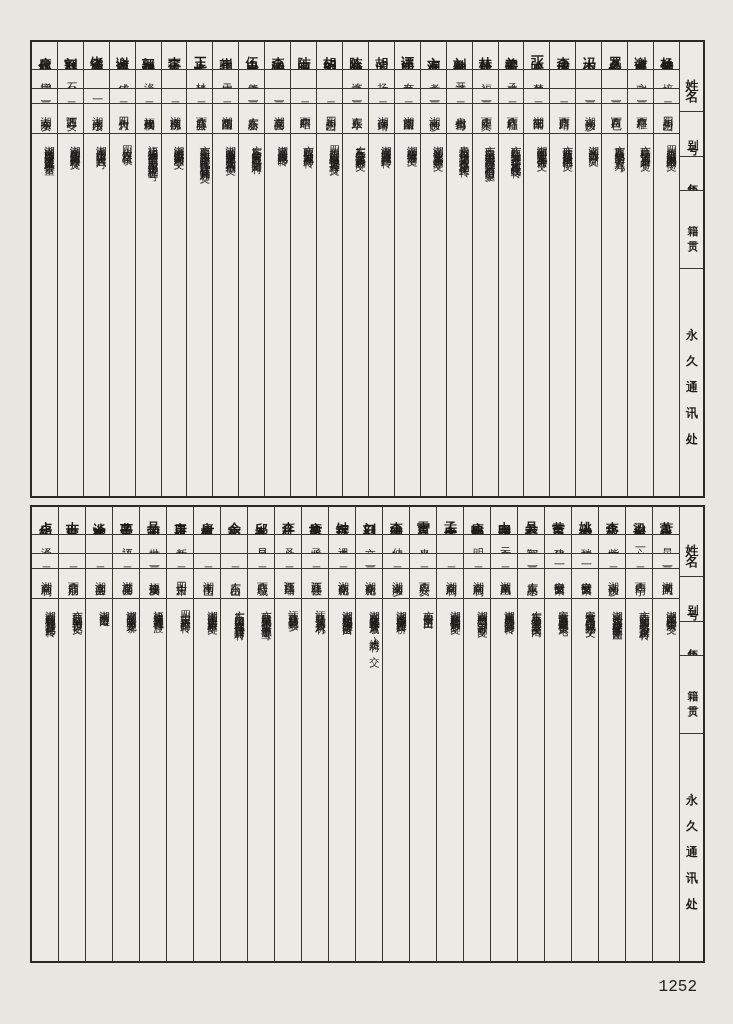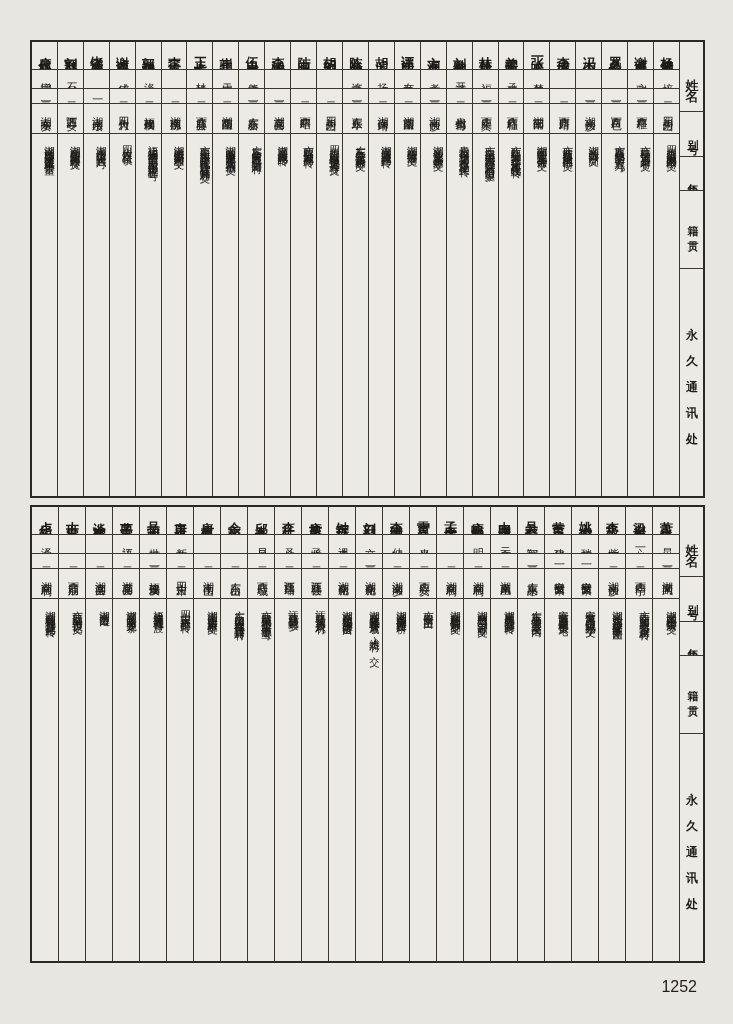--- a/index.html
+++ b/index.html
@@ -59,21 +59,21 @@
   .header-col .cell.name .vtext   { letter-spacing:10px; }
   .header-col .cell.alias .vtext  { letter-spacing:5px; }
   .header-col .cell.age .vtext    { letter-spacing:2px; }
   .header-col .cell.native .vtext { letter-spacing:16px; }
   .header-col .cell.address { display:flex; justify-content:center; align-items:center; padding:0; }
   .header-col .cell.address .vtext { width:auto; height:auto; font-size:12px; line-height:normal; letter-spacing:26px; }
   .page-number {
     position:absolute;
     right:36px;
     bottom:28px;
-    font-family:Liberation Sans, sans-serif;
+    font-family:Liberation Mono, monospace;
     font-size:16px;
     color:#23211c;
   }
 </style>
 </head>
 <body>
 
 <main class="page">
   <section class="roster-table" id="table-0">
       <div class="col header-col">

